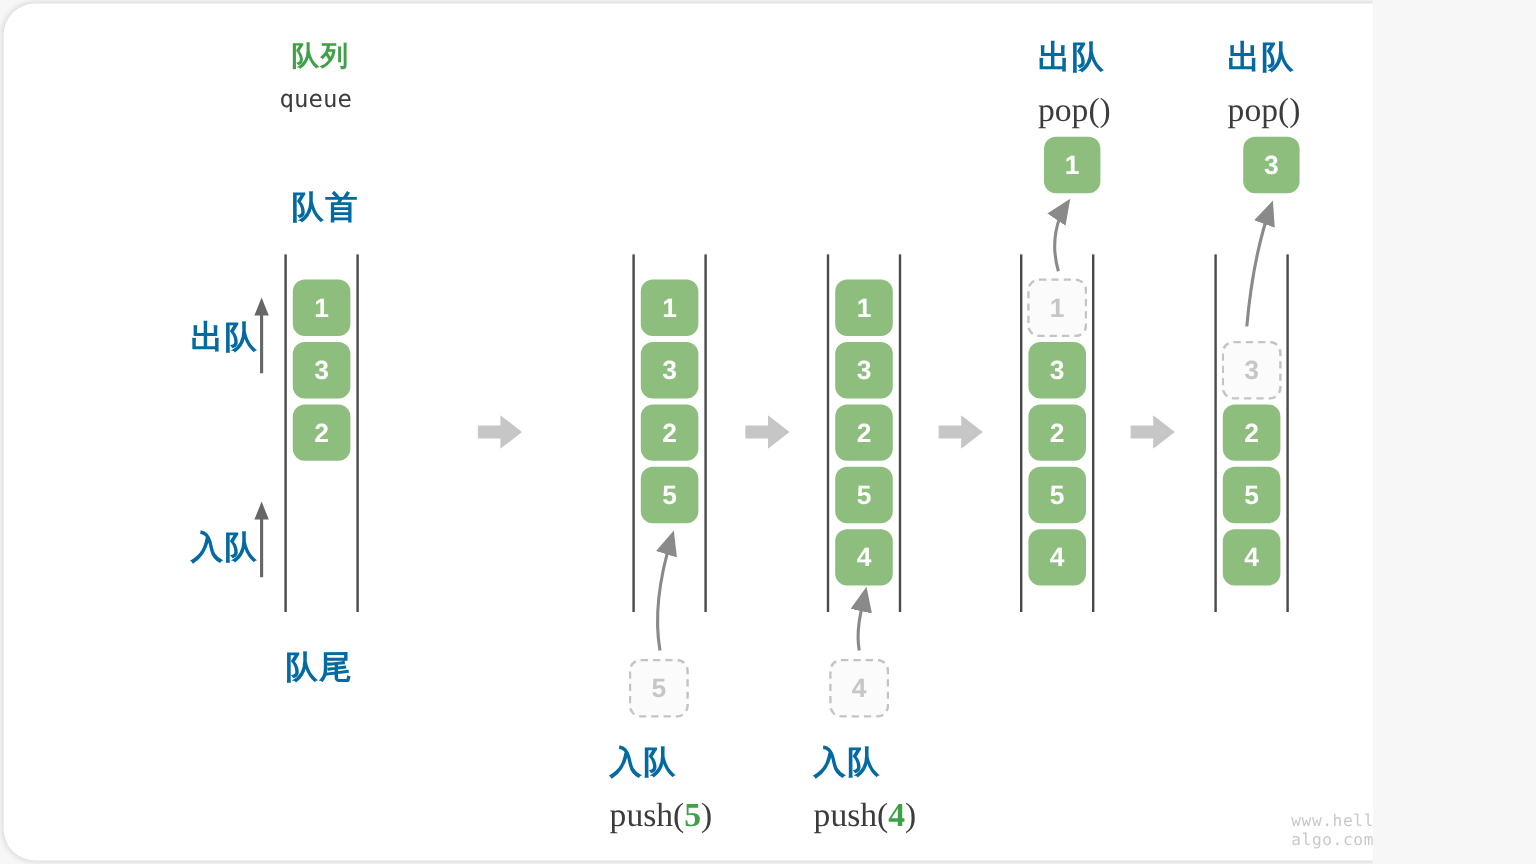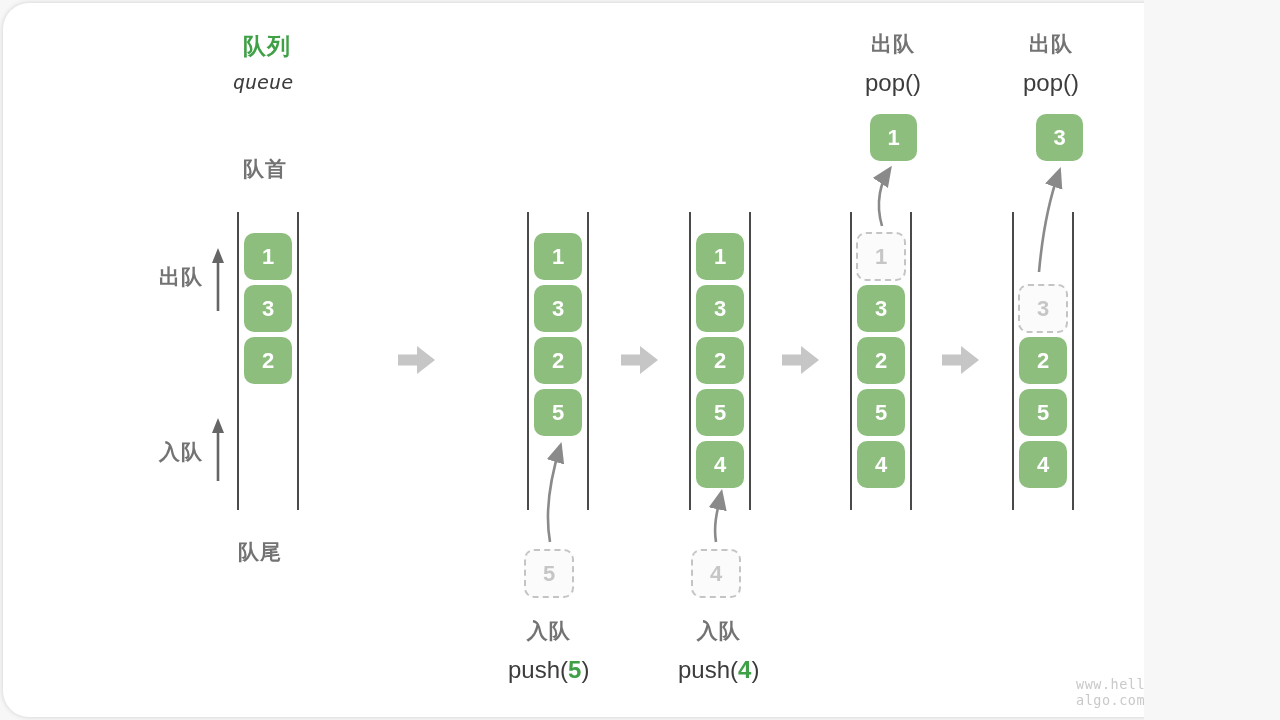--- a/index.html
+++ b/index.html
@@ -6,22 +6,22 @@
   .stage{
     position:relative;width:1144px;height:720px;overflow:hidden;
     font-family:"Liberation Sans","DejaVu Sans",sans-serif;
   }
   .card{
     position:absolute;left:3px;top:3px;width:1274px;height:714px;
     background:#ffffff;border-radius:26px;
     box-shadow:0 0 5px rgba(0,0,0,0.16);
   }
   .abs{position:absolute;}
-  .zh{font-weight:bold;color:#737373;font-size:21px;letter-spacing:1px;text-align:center;}
-  .mono{font-family:Liberation Sans, sans-serif;color:#3c3c3c;font-size:24px;}
+  .zh{font-weight:bold;color:#0369a1;font-size:27px;letter-spacing:1px;}
+  .mono{font-family:Liberation Serif, serif;color:#3c3c3c;font-size:28px;}
   .title-zh{font-weight:bold;font-size:23px;color:#3fa047;letter-spacing:1px;}
   .title-en{font-family:"DejaVu Sans Mono","Liberation Mono",monospace;font-size:20px;color:#3c3c3c;}
   .queue{position:absolute;width:62px;height:298px;}
   .wall{position:absolute;top:0;bottom:0;width:1.6px;background:#4a4a4a;}
   .wall.left{left:0;}
   .wall.right{right:0;}
   .cell{
     position:absolute;left:7px;width:48px;height:47px;border-radius:10px;
     background:#8dbe7e;color:#ffffff;font-weight:bold;font-size:22px;
     display:flex;align-items:center;justify-content:center;
@@ -43,21 +43,21 @@
     font-size:13.5px;color:#c9c9c9;letter-spacing:0.5px;
   }
 </style>
 </head>
 <body>
 
 <div class="stage">
   <div class="card"></div>
 
   <div class="abs title-zh" style="left:243px;top:31px;">队列</div>
-  <div class="abs title-en" style="left:233px;top:70px;font-style:italic;">queue</div>
+  <div class="abs title-en" style="left:233px;top:70px;">queue</div>
 
   <div class="abs zh" style="left:243px;top:155px;">队首</div>
   <div class="abs zh" style="left:238px;top:538px;">队尾</div>
   <div class="abs zh" style="left:159px;top:263px;">出队</div>
   <div class="abs zh" style="left:159px;top:438px;">入队</div>
 
   <svg class="abs" style="left:207px;top:245px;" width="22" height="70">
     <line x1="11" y1="66" x2="11" y2="16" stroke="#666666" stroke-width="2.6"></line>
     <polygon points="11,3 5,18 17,18" fill="#666666"></polygon>
   </svg>

